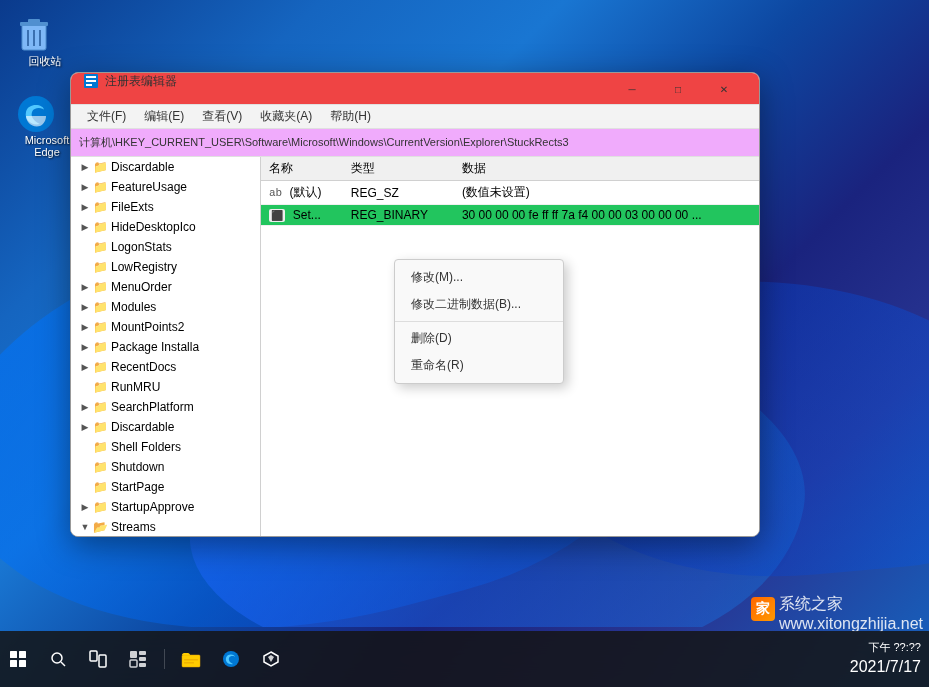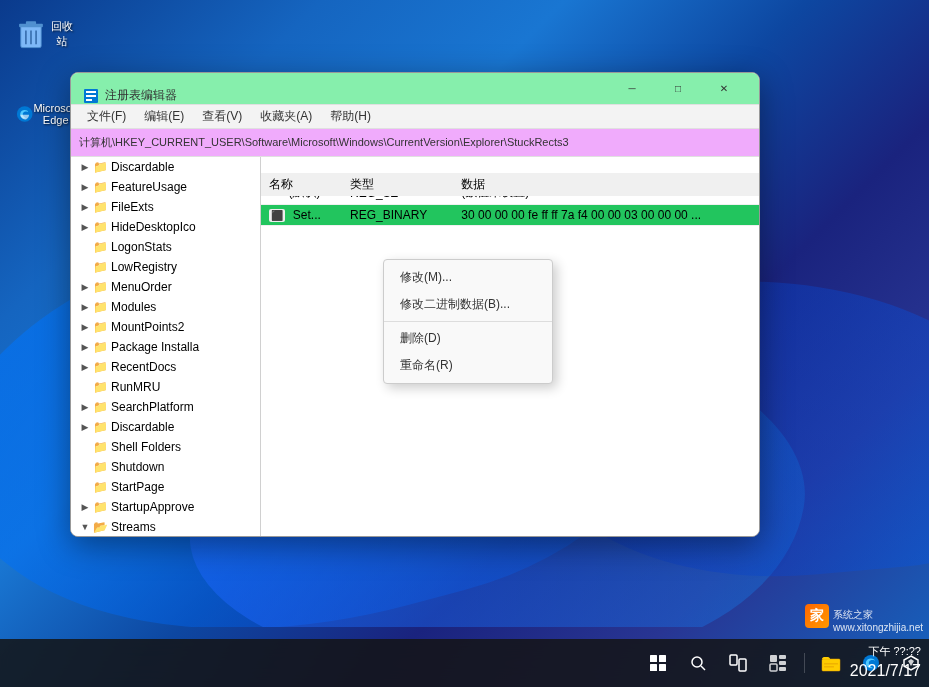--- a/index.html
+++ b/index.html
@@ -59,22 +59,21 @@
       height: 300px;
       background: linear-gradient(90deg, rgba(10,50,180,0.4), rgba(0,100,255,0.3));
       border-radius: 40% 70% 30% 60%;
       transform: rotate(-5deg);
     }
 
     
     .desktop-icon {
       position: absolute;
       display: flex;
-      flex-direction: row;
-      align-items: center;
+      flex-direction: column;
       width: 70px;
       cursor: pointer;
       padding: 4px;
     }
     .desktop-icon .icon-label {
       color: white;
       font-size: 11px;
       text-align: center;
       text-shadow: 1px 1px 2px rgba(0,0,0,0.8);
     }
@@ -84,26 +83,26 @@
       width: 40px;
       height: 40px;
     }
 
     
     .taskbar {
       position: absolute;
       bottom: 0;
       left: 0;
       right: 0;
-      height: 48px;
+      height: 56px;
       background: rgba(20, 20, 20, 0.85);
       backdrop-filter: blur(20px);
       display: flex;
       align-items: center;
-      justify-content: flex-end;
+      justify-content: flex-start;
       z-index: 100;
     }
     .taskbar-center {
       display: flex;
       align-items: center;
       gap: 4px;
     }
     .taskbar-icon {
       width: 36px;
       height: 36px;
@@ -138,23 +137,23 @@
       border: 1px solid #999;
       border-radius: 8px;
       box-shadow: 0 8px 32px rgba(0,0,0,0.4);
       overflow: hidden;
       z-index: 50;
     }
 
     
     .title-bar {
       height: 32px;
-      background: #86efac;
-      display: flex;
-      align-items: flex-end;
+      background: #ef4444;
+      display: flex;
+      align-items: flex-start;
       padding: 0 12px;
       border-bottom: 1px solid #e0e0e0;
       position: relative;
     }
     .title-bar-icon {
       width: 16px;
       height: 16px;
       margin-right: 6px;
     }
     .title-bar-text {
@@ -261,33 +260,33 @@
       border-collapse: collapse;
     }
     .right-panel thead th {
       background: #f0f0f0;
       padding: 3px 8px;
       text-align: left;
       font-size: 12px;
       font-weight: normal;
       border-bottom: 1px solid #d0d0d0;
       position: sticky;
-      top: 16px;
+      top: 0;
     }
     .right-panel tbody td {
       padding: 3px 8px;
       font-size: 12px;
       border-bottom: 1px solid #f0f0f0;
     }
 
     
     .context-menu {
       position: absolute;
       top: 186px;
-      left: 312px;
+      left: 323px;
       width: 170px;
       background: #f9f9f9;
       border: 1px solid #ccc;
       border-radius: 4px;
       box-shadow: 4px 4px 12px rgba(0,0,0,0.2);
       z-index: 200;
       padding: 4px 0;
     }
     .ctx-item {
       padding: 5px 16px;
@@ -322,21 +321,21 @@
       border-radius: 4px;
       display: flex;
       align-items: center;
       justify-content: center;
       font-size: 14px;
       font-weight: bold;
       color: white;
     }
     .brand-text {
       color: rgba(255,255,255,0.85);
-      font-size: 10px;
+      font-size: 16px;
       margin-top: 9px;
     }
   </style>
 </head>
 <body>
 
 <div class="desktop">
 
   <div class="wallpaper-waves">
     <div class="wave1"></div>
@@ -500,21 +499,21 @@
           <thead>
             <tr>
               <th>名称</th>
               <th>类型</th>
               <th>数据</th>
             </tr>
           </thead>
           <tbody>
             <tr class="">
               <td>
-                <span style="font-family: Liberation Sans, sans-serif; font-size: 11px; color: #555; margin-right: 4px;">ab</span>
+                <span style="font-family: Liberation Mono, monospace; font-size: 11px; color: #555; margin-right: 4px;">ab</span>
                 <span>(默认)</span>
               </td>
               <td>REG_SZ</td>
               <td>(数值未设置)</td>
             </tr>
             <tr style="background:#22c55e;">
               <td>
                 <span style="font-family: monospace; font-size: 10px; color: #555; margin-right: 4px; background:#eee; padding:1px 2px; border-radius:2px;">⬛</span>
                 <span>Set...</span>
               </td>

